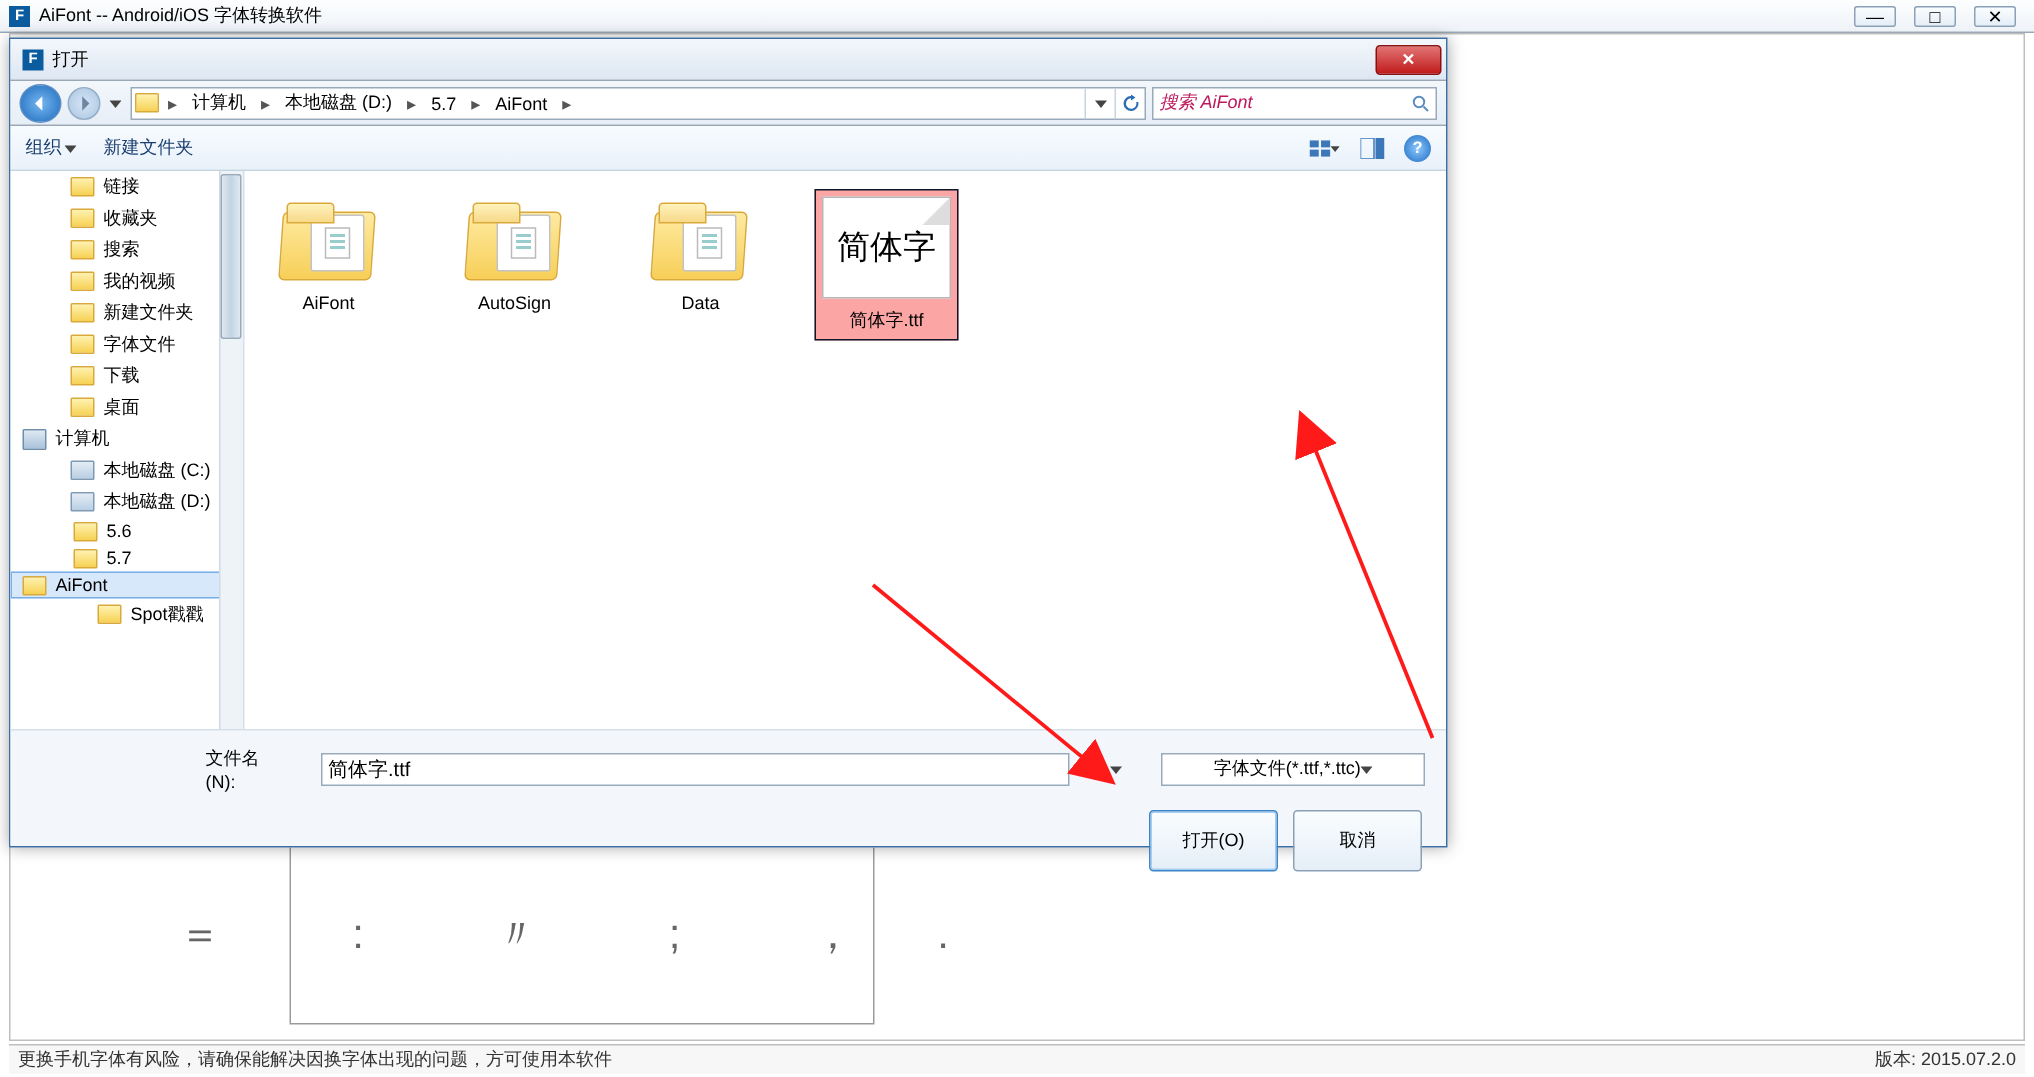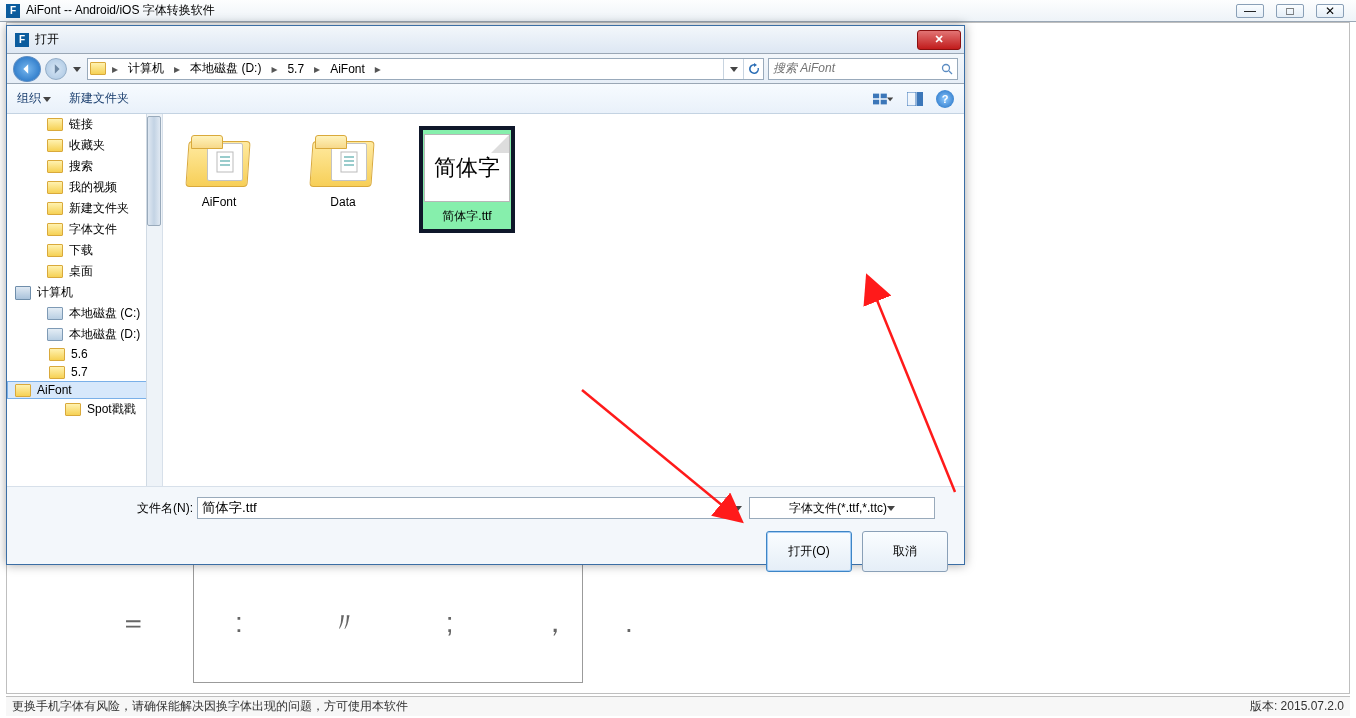--- a/index.html
+++ b/index.html
@@ -70,21 +70,21 @@
   }
   .crumb-bar .hd { width:20px; display:flex; align-items:center; justify-content:center; }
   .crumb { padding:0 6px; display:flex; align-items:center; height:100%; }
   .crumb-sep { padding:0 4px; color:#555; }
   .crumb-bar .spacer { flex:1; }
   .crumb-bar .tail { display:flex; }
   .tail-btn { width:20px; height:20px; border-left:1px solid #c8d4e0; display:flex; align-items:center; justify-content:center; color:#355e93; }
 
   .search-box {
     width:190px; height:22px; border:1px solid #9ab; background:#fff; display:flex; align-items:center;
-    padding:0 4px; color:#737373; font-style:italic; justify-content:space-between;
+    padding:0 4px; color:#be185d; font-style:italic; justify-content:space-between;
   }
 
   .dlg-toolbar {
     height:30px; display:flex; align-items:center; justify-content:space-between; padding:0 10px;
     background:linear-gradient(#f7fbff,#e9f1fa); border-bottom:1px solid #c4d3e2;
   }
   .dlg-toolbar .l { display:flex; gap:18px; align-items:center; }
   .tb-item { display:flex; align-items:center; gap:2px; color:#1a3e6e; }
   .tb-right { display:flex; align-items:center; gap:10px; }
   .tb-right .ico { width:22px; height:18px; border:1px solid transparent; display:flex; align-items:center; justify-content:center; }
@@ -105,21 +105,21 @@
   .tree-scroll-track { position:absolute; right:0; top:0; bottom:0; width:16px; background:#eef3f8; border-left:1px solid #d0dae4; }
 
   .ficon { width:16px; height:13px; display:inline-block; border-radius:1px; }
   .fold { background:linear-gradient(#fff2b0,#f6d154); border:1px solid #d9a93b; }
   .drive { background:linear-gradient(#e4edf5,#b9cfe3); border:1px solid #7e9ab5; }
   .comp { width:16px;height:14px;background:linear-gradient(#dfe9f3,#a9c2db);border:1px solid #6f8eab; }
 
   .file-area { flex:1; position:relative; padding:12px 8px; }
   .file-grid { display:flex; gap:28px; flex-wrap:wrap; }
   .file-item { width:96px; display:flex; flex-direction:column; align-items:center; gap:6px; padding:4px; border:1px solid transparent; }
-  .file-item.selected { background:#86efac; border:4px solid #0f172a; }
+  .file-item.selected { background:#fca5a5; border:1px solid #0f172a; }
   .folder-big {
     width:72px; height:58px; position:relative;
   }
   .folder-big::before{
     content:""; position:absolute; left:4px; top:10px; width:60px; height:44px;
     background:linear-gradient(#ffeaa0,#f7cf58); border:1px solid #d9a93b; border-radius:4px;
     transform:skewX(-4deg);
   }
   .folder-big::after{
     content:""; position:absolute; left:8px; top:4px; width:30px; height:12px;
@@ -134,21 +134,21 @@
     position:relative;
   }
   .ttf-big::before{ content:""; position:absolute; right:0; top:0; width:18px; height:18px; background:linear-gradient(135deg,#fff 48%,#ddd 52%); }
   .ttf-big span{ font-family:"KaiTi","STKaiti",cursive; font-size:22px; }
   .file-label { text-align:center; }
 
   .dlg-footer {
     position:absolute; left:0; right:0; bottom:0; height:78px; border-top:1px solid #d7e0ea;
     padding:10px 14px; display:flex; flex-direction:column; gap:12px; background:#f3f7fb;
   }
-  .fn-row { display:flex; align-items:center; gap:4px; padding-left:116px; }
+  .fn-row { display:flex; align-items:center; gap:24px; padding-left:116px; }
   .fn-row input[type=text]{
     width:530px; height:22px; border:1px solid #9ab; padding:0 4px; background:#fff;
   }
   .combo {
     width:186px; height:22px; border:1px solid #9ab; background:#fff; display:flex; align-items:center;
     justify-content:center; padding:0 4px;
   }
   .btn-row { display:flex; gap:10px; justify-content:flex-end; padding-right:2px; }
   .win-button{
     width:86px; height:41px; border:1px solid #8aa0b7; background:linear-gradient(#fafdff,#e5eef7);
@@ -372,20 +372,33 @@
             <div class="folder-big">
               <div class="folder-inner">
                 <svg width="18" height="22" viewBox="0 0 18 22">
                   <rect x="1" y="1" width="16" height="20" fill="#fff" stroke="#bbb"></rect>
                   <rect x="4" y="5" width="10" height="2" fill="#9cc"></rect>
                   <rect x="4" y="9" width="10" height="2" fill="#9cc"></rect>
                   <rect x="4" y="13" width="10" height="2" fill="#9cc"></rect>
                 </svg>
               </div>
             </div>
+            <div class="file-label">AutoSign</div>
+          </div>
+          <div class="file-item">
+            <div class="folder-big">
+              <div class="folder-inner">
+                <svg width="18" height="22" viewBox="0 0 18 22">
+                  <rect x="1" y="1" width="16" height="20" fill="#fff" stroke="#bbb"></rect>
+                  <rect x="4" y="5" width="10" height="2" fill="#9cc"></rect>
+                  <rect x="4" y="9" width="10" height="2" fill="#9cc"></rect>
+                  <rect x="4" y="13" width="10" height="2" fill="#9cc"></rect>
+                </svg>
+              </div>
+            </div>
             <div class="file-label">Data</div>
           </div>
           <div class="file-item selected">
             <div class="ttf-big">
               <span>简体字</span>
             </div>
             <div class="file-label">简体字.ttf</div>
           </div>
         </div>
     </div>

